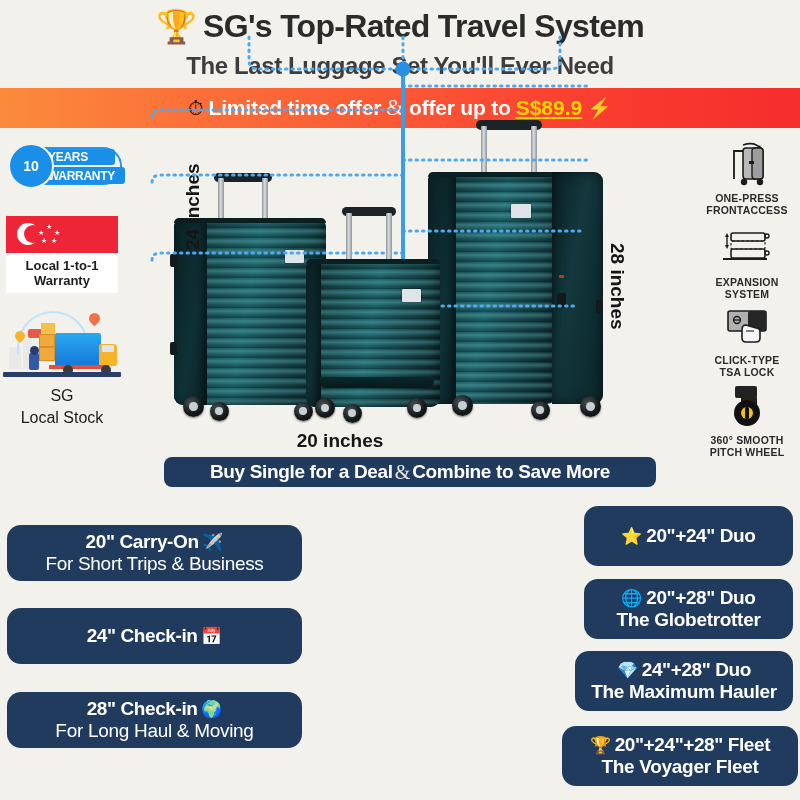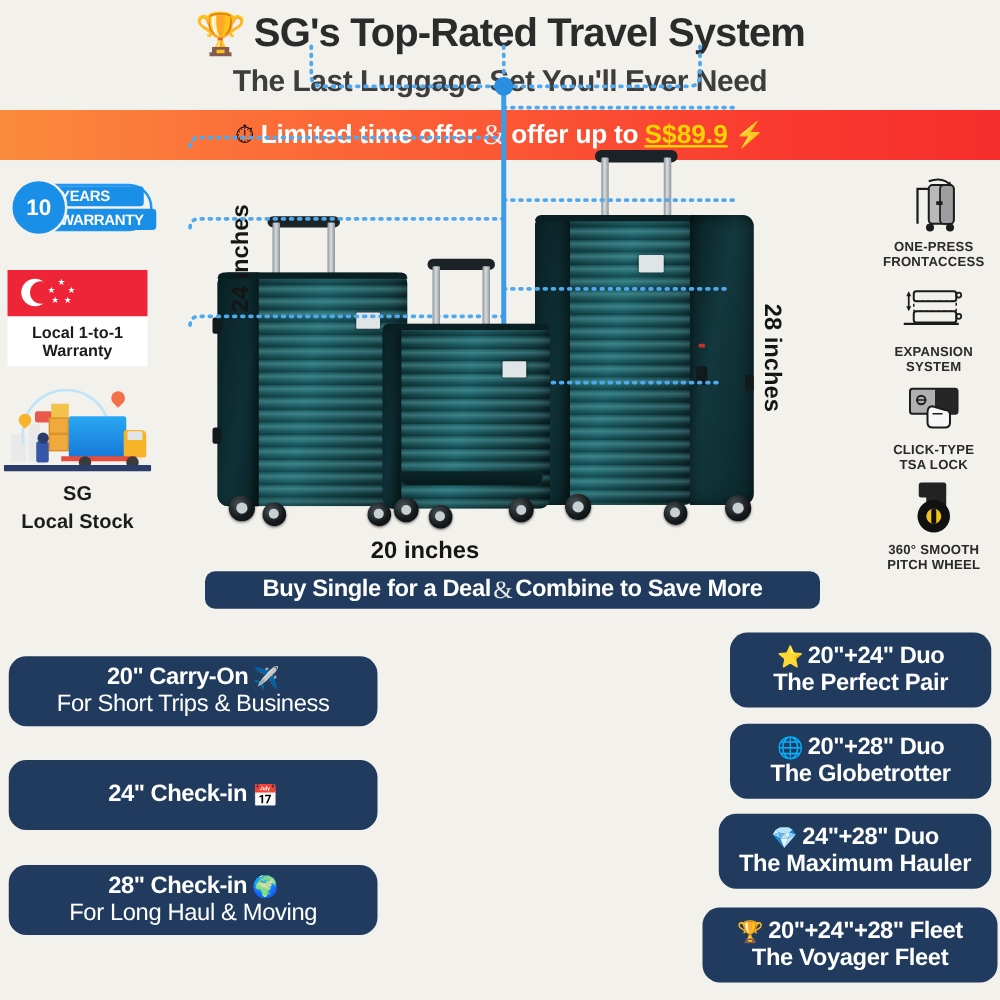--- a/index.html
+++ b/index.html
@@ -53,21 +53,21 @@
   .bw-bar2 {
     position:absolute; left:38px; top:27px; width:82px; height:17px;
     background:#1a8fe8; border-radius:3px;
     display:flex; align-items:center; justify-content:flex-start; padding-left:5px;
   }
   .bw-bartext { color:#fff; font-size:12px; font-weight:bold; letter-spacing:-0.3px; }
   .bw-circle {
     position:absolute; left:3px; top:3px; width:46px; height:46px; border-radius:50%;
     background:#1a8fe8; border:2px solid #f2f1ec;
     display:flex; align-items:center; justify-content:center;
-    color:#fff; font-size:18px; font-weight:bold; z-index:3;
+    color:#fff; font-size:14px; font-weight:bold; z-index:3;
   }
 
   .badge-flag { position:absolute; left:6px; top:216px; width:112px; height:77px; background:#ffffff; }
   .flag-red { position:absolute; left:0; top:0; width:112px; height:37px; background:#ee2536; }
   .flag-crescent {
     position:absolute; left:11px; top:7px; width:22px; height:22px; border-radius:50%;
     background:#ffffff;
   }
   .flag-crescent::after {
     content:""; position:absolute; left:7px; top:2px; width:18px; height:18px;
@@ -101,21 +101,21 @@
   .sa-wheel { position:absolute; bottom:8px; width:10px; height:10px; border-radius:50%; background:#3b3b3b; }
   .sa-box { position:absolute; background:#f0a93c; border:1px solid #d98f28; }
   .sa-person-h { position:absolute; left:27px; bottom:28px; width:9px; height:9px; border-radius:50%; background:#2b3d6b; }
   .sa-person-b { position:absolute; left:26px; bottom:13px; width:10px; height:17px; background:#3457a8; border-radius:2px; }
   .sa-pin { position:absolute; left:86px; top:8px; width:11px; height:11px; border-radius:50% 50% 50% 0; transform:rotate(-45deg); background:#f2704a; }
   .sa-pin2 { position:absolute; left:12px; top:26px; width:10px; height:10px; border-radius:50% 50% 50% 0; transform:rotate(-45deg); background:#f7b428; }
   .sa-clip { position:absolute; left:38px; top:18px; width:14px; height:16px; background:#f2c24a; }
   .sa-chat { position:absolute; left:25px; top:24px; width:14px; height:9px; background:#e8584b; border-radius:2px; }
   .stock-caption {
     position:absolute; left:0; top:80px; width:118px; text-align:center;
-    font-size:16px; font-weight:bold; color:#1c1c1c; line-height:1.35;
+    font-size:16px; font-weight:normal; color:#1c1c1c; line-height:1.35;
   }
 
   
   .feature { position:absolute; width:110px; text-align:center; }
   .feature-icon { height:52px; display:flex; align-items:center; justify-content:center; position:relative; }
   .feature-label {
     font-size:10.5px; font-weight:bold; color:#2a2a2a; line-height:1.18;
     letter-spacing:0.2px; margin-top:2px;
   }
   .f1 { left:692px; top:138px; }
@@ -474,21 +474,20 @@
       <span class="nb-emoji">🌍</span>
     </div>
     <div class="nb-line2">For Long Haul &amp; Moving</div>
   </div>
 
   <div class="node-box rb1">
     <div class="nb-line1">
       <span class="nb-emoji">⭐</span>
       <span>20"+24" Duo</span>
     </div>
-    <div class="nb-line2 b">The Perfect Pair</div>
   </div>
 
   <div class="node-box rb2">
     <div class="nb-line1">
       <span class="nb-emoji">🌐</span>
       <span>20"+28" Duo</span>
     </div>
     <div class="nb-line2 b">The Globetrotter</div>
   </div>
 

